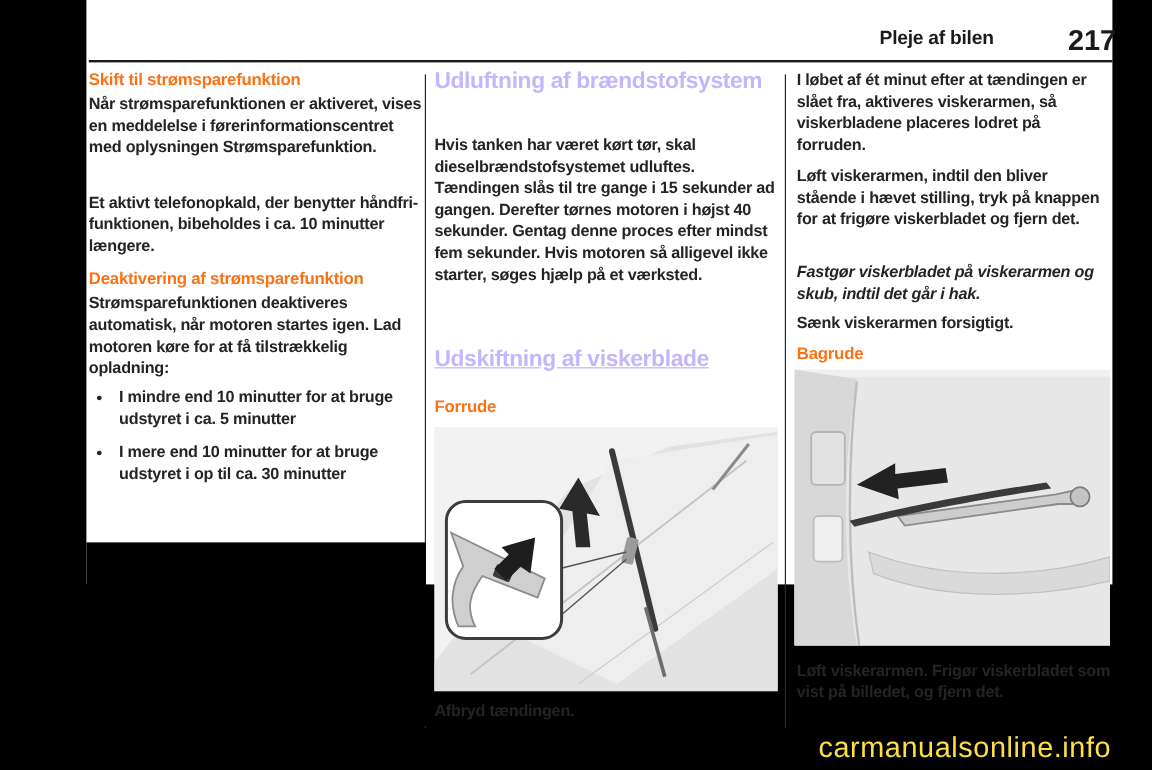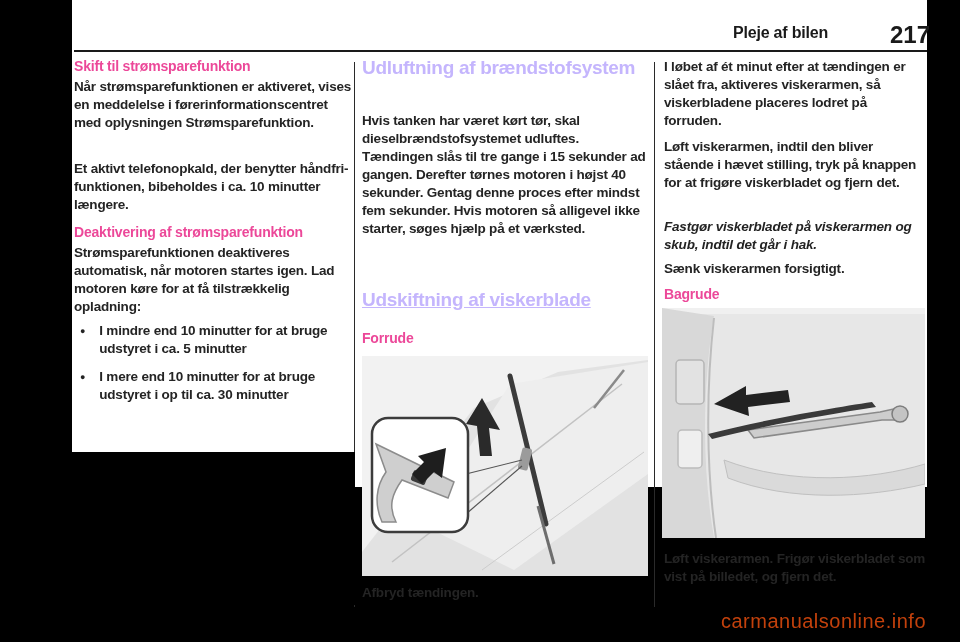--- a/index.html
+++ b/index.html
@@ -9,27 +9,27 @@
     font-family:"Liberation Sans","DejaVu Sans",sans-serif;
     -webkit-font-smoothing:antialiased;
   }
   .page{position:absolute;left:72px;top:0;width:855px;height:487px;background:#fff;}
   .abs{position:absolute;}
   .hrule{position:absolute;left:74px;top:50px;width:853px;height:2px;background:#1a1a1a;}
   .vrule{position:absolute;top:62px;width:1px;height:545px;background:#2a2a2a;}
   .header-title{font-size:16px;font-weight:bold;color:#1a1a1a;letter-spacing:-0.2px;}
   .page-num{font-size:24px;font-weight:bold;color:#1a1a1a;}
   .body-txt{font-size:13.5px;line-height:18px;font-weight:bold;color:#242424;letter-spacing:-0.2px;}
-  .subhead{font-size:14px;font-weight:bold;color:#ec4899;letter-spacing:-0.2px;}
+  .subhead{font-size:14px;font-weight:bold;color:#f97316;letter-spacing:-0.2px;}
   .bighead{font-size:19px;line-height:24px;font-weight:bold;color:#c4b5fd;letter-spacing:-0.3px;}
   .bullet-row{display:flex;align-items:flex-start;}
   .bullet-glyph{font-size:9px;line-height:18px;margin-right:14px;margin-left:6px;flex:0 0 auto;color:#242424;font-weight:bold;}
   .black-patch{position:absolute;left:72px;top:452px;width:283px;height:153px;background:#000;}
   .illus{background:#f2f2f2;}
-  .watermark{position:absolute;right:34px;top:610px;font-size:20px;color:#c2410c;letter-spacing:0.5px;}
+  .watermark{position:absolute;right:34px;top:610px;font-size:24px;color:#fde047;letter-spacing:0.5px;}
 </style>
 </head>
 <body>
 
 <div class="page">
 
   <div class="abs header-title" style="left:661px;top:24px;">Pleje af bilen</div>
   <div class="abs page-num" style="left:818px;top:21px;">217</div>
 </div>
 

